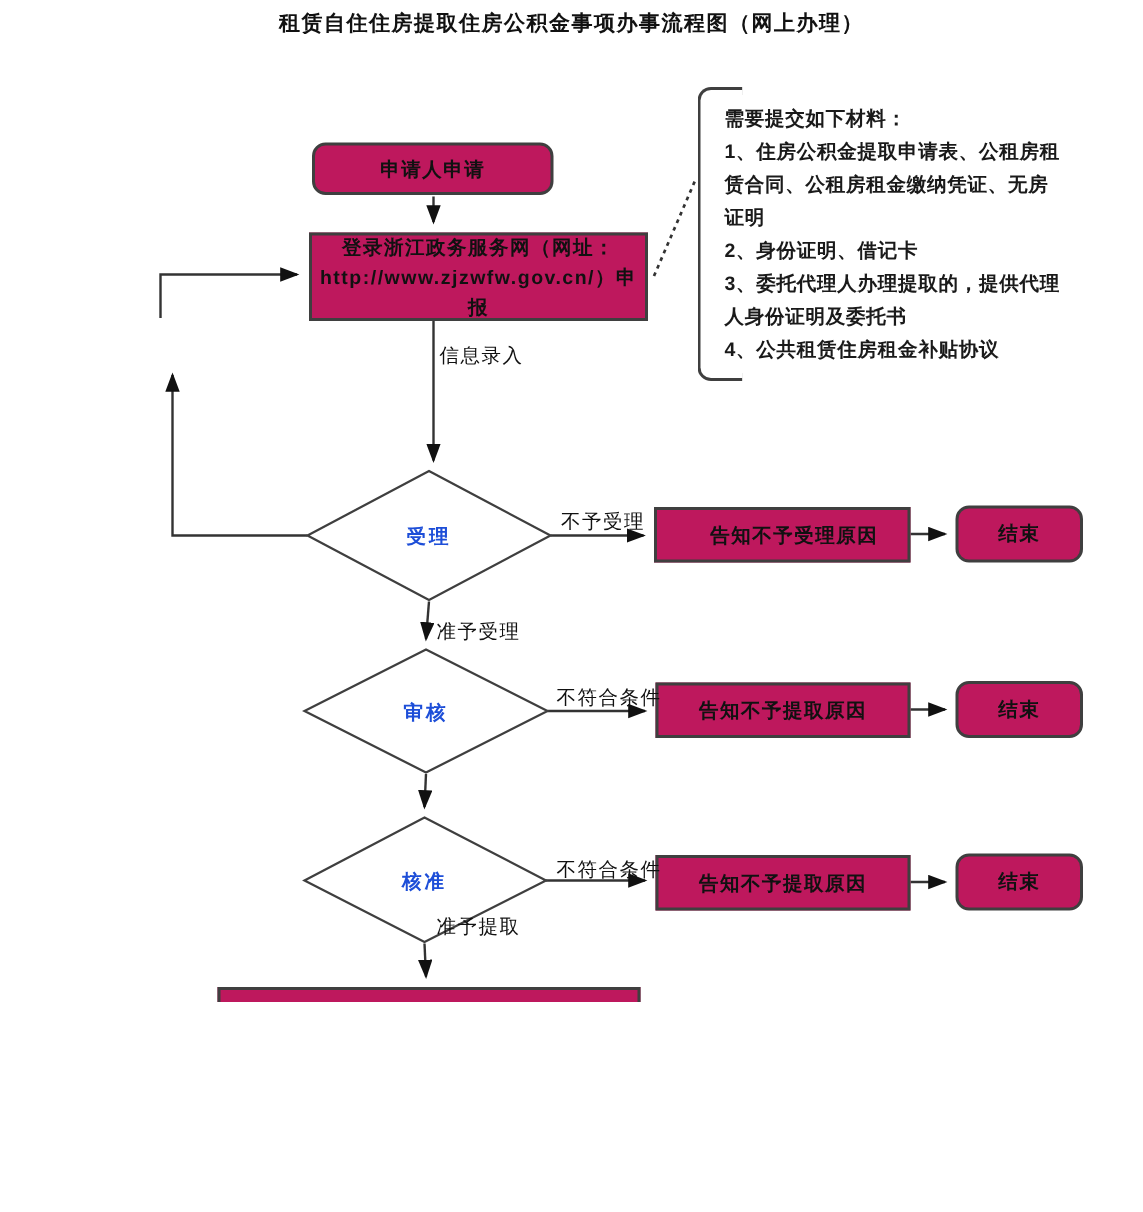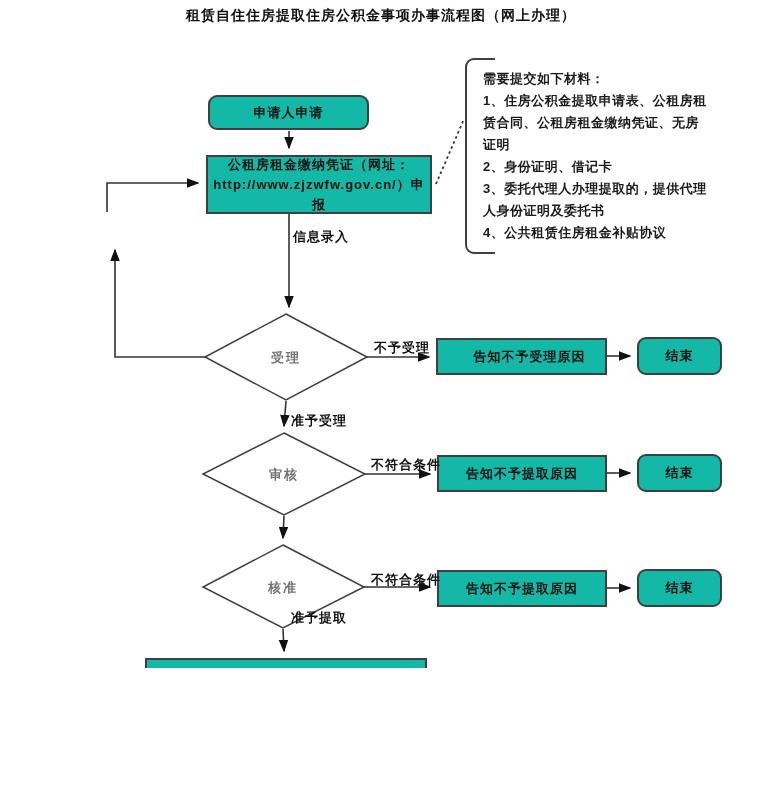--- a/index.html
+++ b/index.html
@@ -2,26 +2,26 @@
 <html><head>
 <meta charset="utf-8">
 <style>
   html,body{margin:0;padding:0;background:#ffffff;}
   body{font-family:"Liberation Sans","DejaVu Sans",sans-serif;}
   .page{position:relative;width:762px;height:668px;background:#fff;overflow:hidden;}
   .title{position:absolute;left:0;top:7px;width:762px;text-align:center;
          font-size:14px;font-weight:bold;color:#111;letter-spacing:1px;}
   .node{position:absolute;display:flex;align-items:center;justify-content:center;
         text-align:center;font-size:13px;font-weight:bold;color:#111;
-        background:#14b8a6;border:2px solid #3f3f3f;box-sizing:border-box;
+        background:#be185d;border:2px solid #3f3f3f;box-sizing:border-box;
         white-space:pre-line;line-height:20px;letter-spacing:1px;}
   .rounded{border-radius:9px;}
-  .diamond-label{position:absolute;font-size:13px;font-weight:bold;color:#737373;
+  .diamond-label{position:absolute;font-size:13px;font-weight:bold;color:#1d4ed8;
         text-align:center;letter-spacing:2px;}
-  .edge-label{position:absolute;font-size:13px;font-weight:bold;color:#111;
+  .edge-label{position:absolute;font-size:13px;font-weight:normal;color:#111;
         white-space:pre-line;line-height:21px;letter-spacing:1px;}
   .note-bracket{position:absolute;left:465px;top:58px;width:30px;height:196px;
         border:2px solid #3f3f3f;border-right:none;border-radius:9px 0 0 9px;
         box-sizing:border-box;background:transparent;}
   .note-text{position:absolute;left:483px;top:68px;width:272px;
         font-size:13px;font-weight:bold;color:#1a1a1a;line-height:22px;
         white-space:pre-line;letter-spacing:0.5px;}
   .svg-overlay{position:absolute;left:0;top:0;pointer-events:none;}
   .ibeam-cursor{position:absolute;left:99px;top:687px;width:3px;height:20px;background:#000;}
   .paste-btn{position:absolute;left:117px;top:669px;width:27px;height:27px;
@@ -62,21 +62,21 @@
       <polygon points="286,314 367,357 286,400 205,357"></polygon>
       <polygon points="284,433 365,474 284,515 203,474"></polygon>
       <polygon points="283,545 364,587 283,628 203,587"></polygon>
     </g>
     <path d="M668 808 Q678 795 699 794 L707 804 Q686 799 673 808 Z" fill="#f26b3a" stroke="none"></path>
     <path d="M705 801 L762 801" stroke="#b0aeae" stroke-width="2"></path>
   </svg>
 
   <div class="node rounded" style="left:208px;top:95px;width:161px;height:35px;">申请人申请</div>
 
-  <div class="node" style="left:206px;top:155px;width:226px;height:59px;">公租房租金缴纳凭证（网址：
+  <div class="node" style="left:206px;top:155px;width:226px;height:59px;">登录浙江政务服务网（网址：
 http://www.zjzwfw.gov.cn/）申报</div>
 
 
   <div class="diamond-label" style="left:246px;top:349px;width:80px;">受理</div>
   <div class="diamond-label" style="left:244px;top:466px;width:80px;">审核</div>
   <div class="diamond-label" style="left:243px;top:579px;width:80px;">核准</div>
 
   <div class="node" style="left:436px;top:338px;width:171px;height:37px;padding-left:16px;">告知不予受理原因</div>
   <div class="node rounded" style="left:637px;top:337px;width:85px;height:38px;">结束</div>
 

